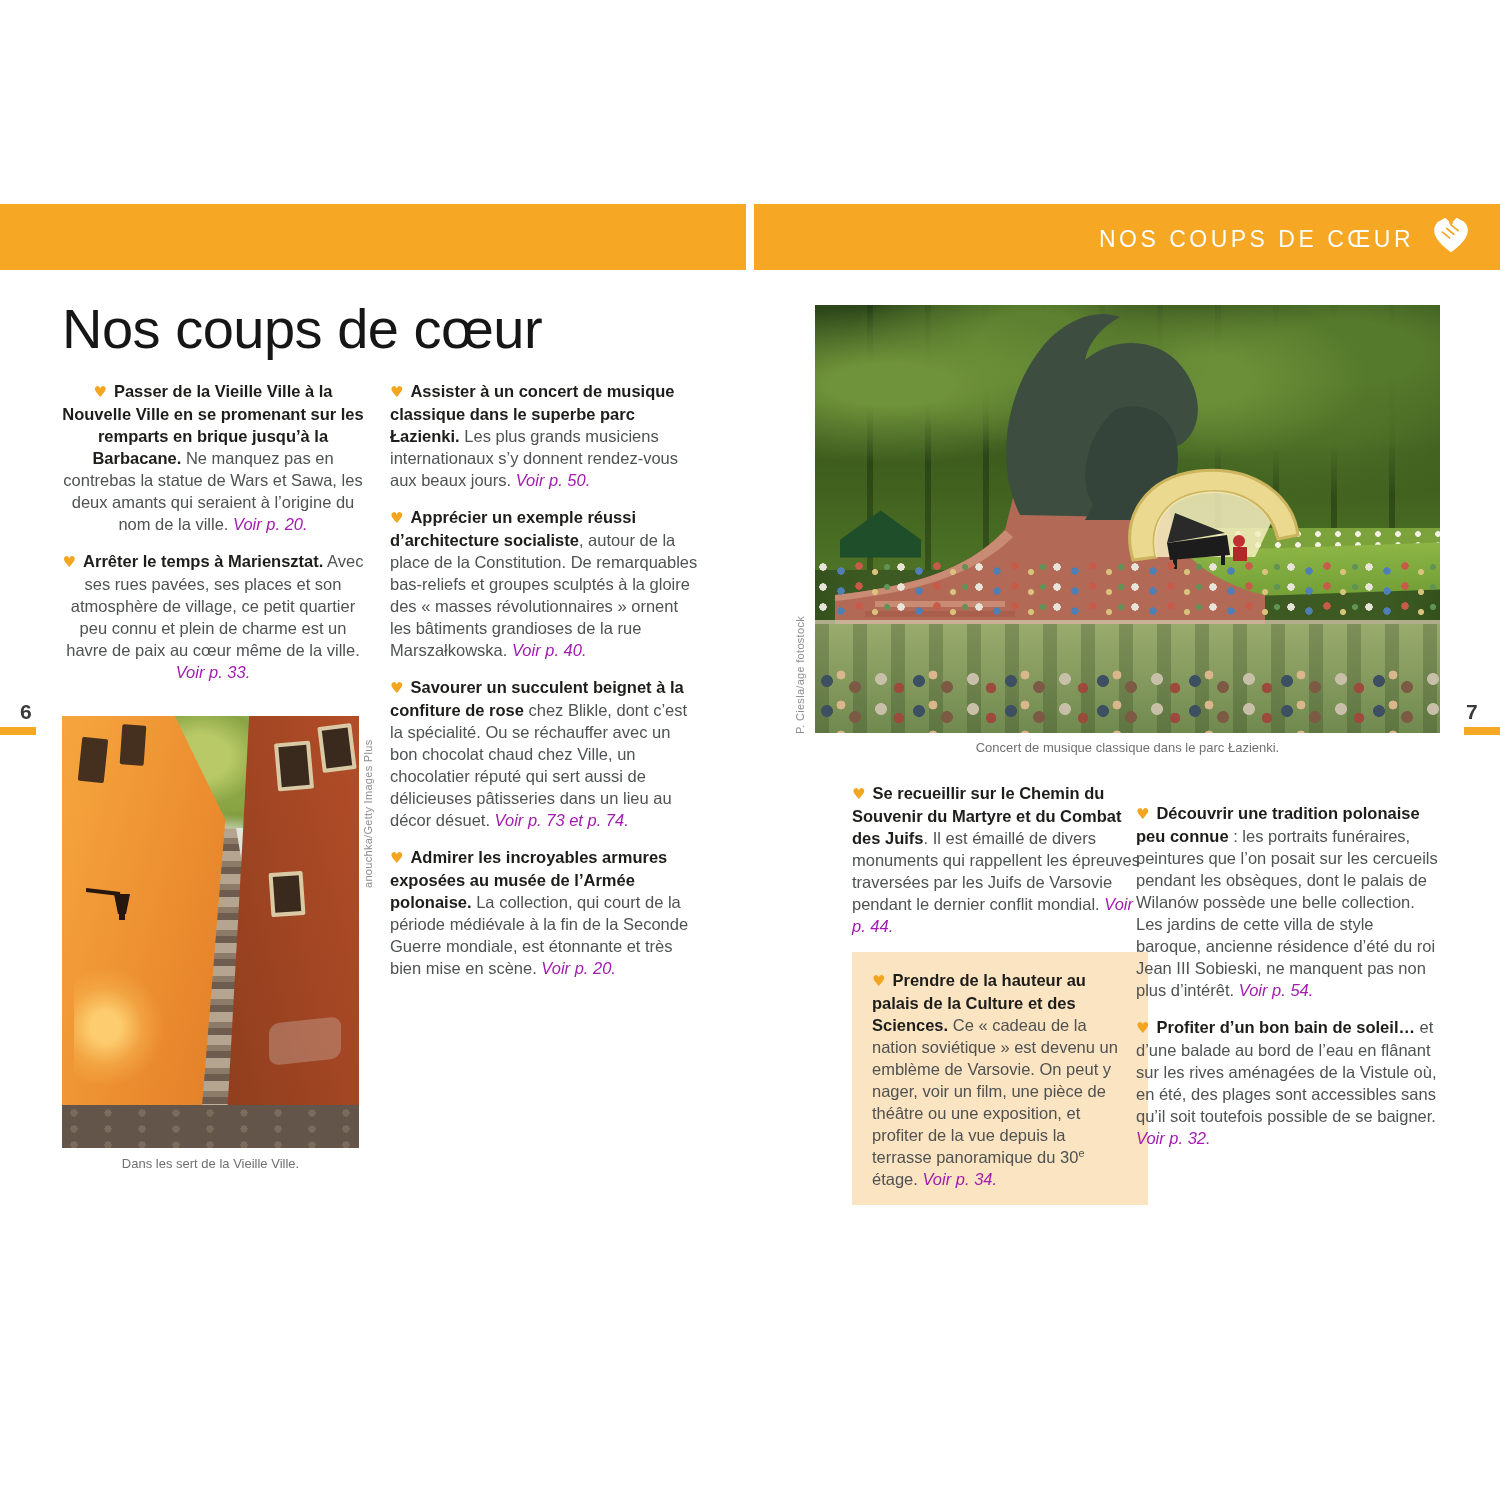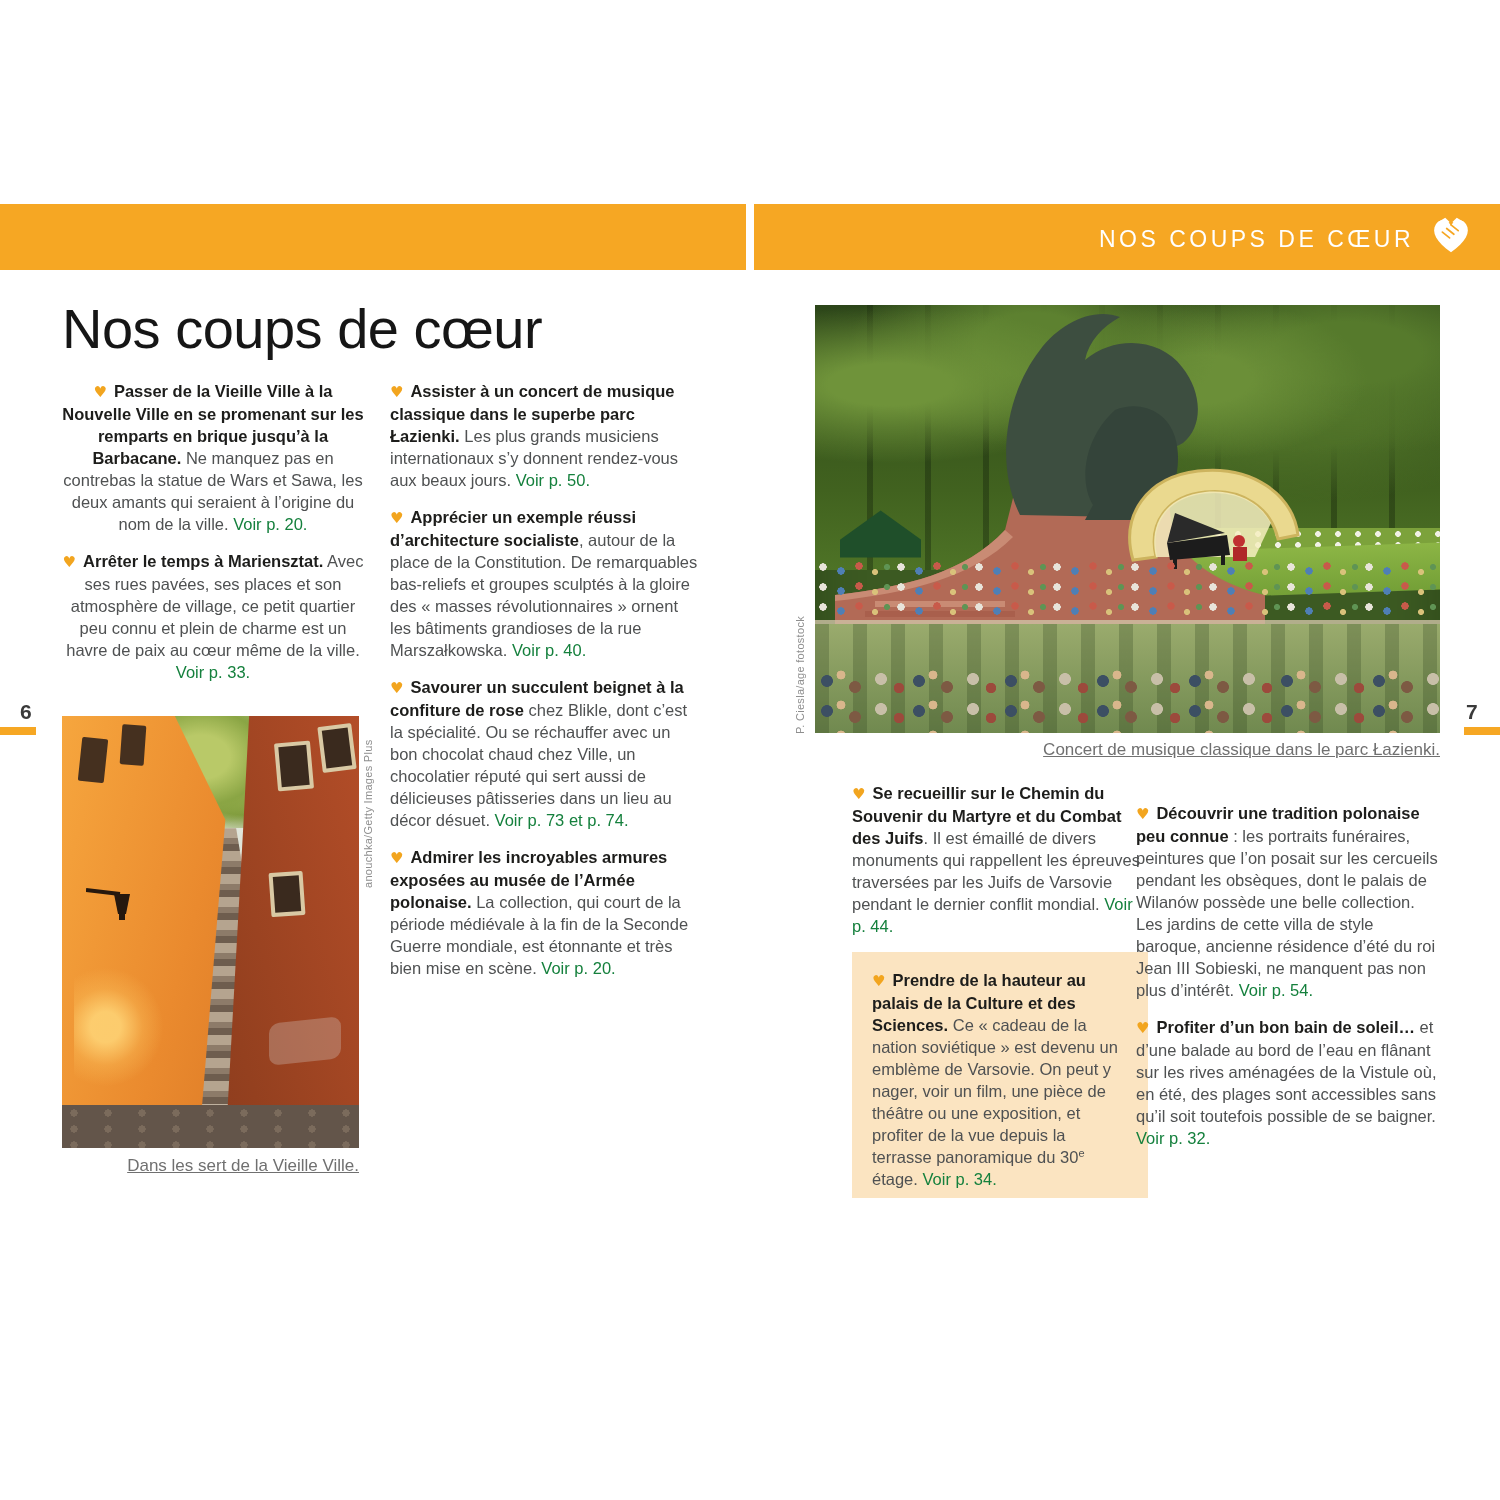--- a/index.html
+++ b/index.html
@@ -19,26 +19,26 @@
 
   
   .title{position:absolute;left:62px;top:296px;font-size:56px;font-weight:500;color:#161616;
          letter-spacing:-0.5px;}
 
   
   .col{position:absolute;font-size:16.5px;line-height:22px;color:#4f5152;}
   .item{margin:0 0 15px 0;}
   .heart{font-family:"DejaVu Sans",sans-serif;color:#F2A51F;font-size:15px;margin-right:7px;}
   .lead{font-weight:700;color:#1d1d1b;}
-  .voir{color:#15803d;}
-  .hibox{background:#FBE4C1;padding:17px 20px 8px 20px;margin-top:12px;}
+  .voir{font-style:italic;color:#a21caf;}
+  .hibox{background:#FBE4C1;padding:17px 20px 15px 20px;margin-top:12px;}
   sup{font-size:11px;line-height:0;}
 
   
-  .caption{position:absolute;font-size:17px;color:#707070;text-align:right;text-decoration:underline;}
+  .caption{position:absolute;font-size:13px;color:#707070;text-align:center;}
   .credit{position:absolute;font-size:11px;color:#8e8e8e;writing-mode:vertical-rl;
           transform:rotate(180deg);letter-spacing:.3px;}
 
   
   .photo-street{position:absolute;left:62px;top:716px;width:297px;height:432px;overflow:hidden;
                 background:#ddd8cc;box-shadow:inset 0 0 40px rgba(60,30,5,.25);}
   .ps-sky{position:absolute;left:0;top:0;width:100%;height:32%;
           background:linear-gradient(#e9ede7,#dfe4d8);}
   .ps-foliage{position:absolute;left:26%;top:-4%;width:52%;height:30%;
           background:radial-gradient(ellipse at 40% 45%, #b9c968 0 22%, #8aa544 48%, transparent 70%),

